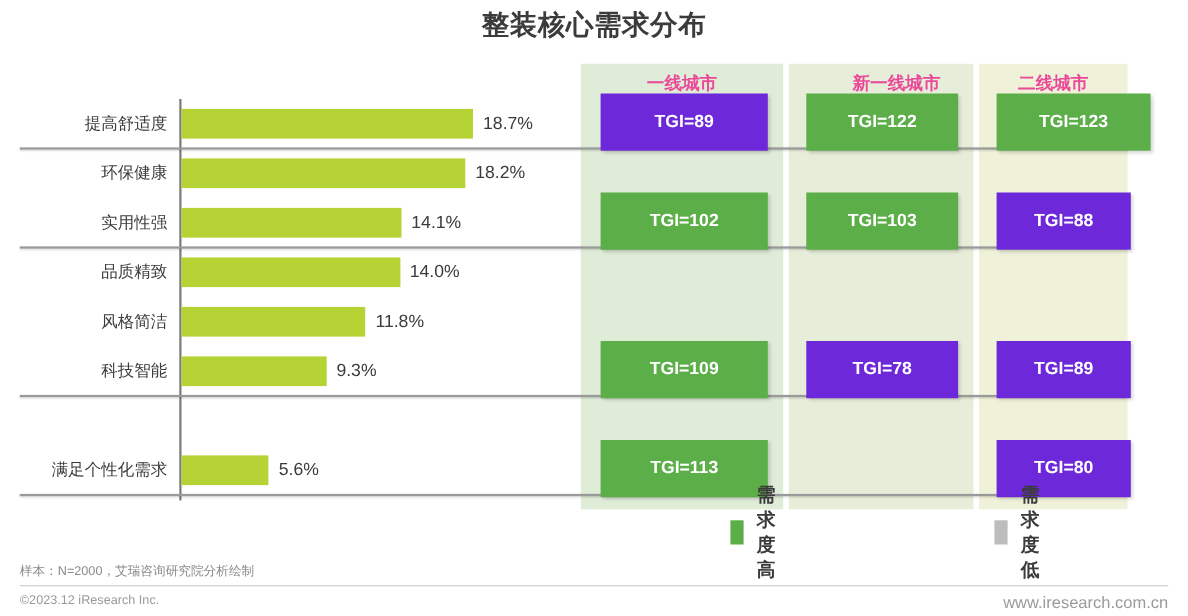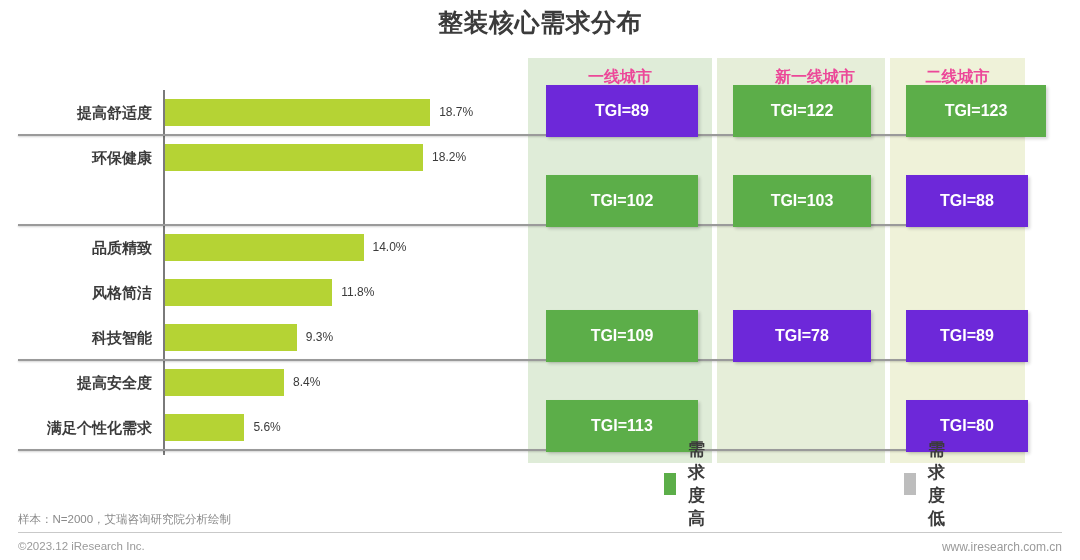--- a/index.html
+++ b/index.html
@@ -77,35 +77,34 @@
     height: 45px;
   }
   .cat-label {
     position: absolute;
     left: 0;
     width: 152px;
     text-align: right;
     font-size: 15px;
     color: #3b3b3b;
     line-height: 45px;
-    font-weight: bold;
   }
   .bar {
     position: absolute;
     left: 165px;
     top: 9px;
     height: 27px;
     background: #b5d334;
   }
   .bar-value {
     position: absolute;
     top: 0;
     height: 45px;
     line-height: 45px;
-    font-size: 12px;
+    font-size: 16px;
     color: #3b3b3b;
     white-space: nowrap;
   }
 
   
   .sep {
     position: absolute;
     left: 18px;
     width: 1007px;
     height: 2px;
@@ -175,21 +174,21 @@
     position: absolute;
     left: 18px;
     top: 540px;
     font-size: 11.5px;
     color: #9a9a9a;
   }
   #website {
     position: absolute;
     right: 18px;
     top: 540px;
-    font-size: 12px;
+    font-size: 15px;
     color: #9a9a9a;
   }
 </style>
 </head>
 <body>
 
 <div class="col-band col-band-1" style="background: rgb(223, 236, 216);"></div>
 <div class="col-band col-band-2" style="background: rgb(230, 238, 217);"></div>
 <div class="col-band col-band-3" style="background: rgb(239, 242, 217);"></div>
 
@@ -204,39 +203,39 @@
 <div class="bar-row" style="top: 0px;">
       <div class="cat-label">提高舒适度</div>
       <div class="bar" style="width: 265.166px; background: rgb(181, 211, 52);"></div>
       <div class="bar-value" style="left: 439.166px;">18.7%</div>
     </div>
     <div class="bar-row" style="top: 45px;">
       <div class="cat-label">环保健康</div>
       <div class="bar" style="width: 258.076px; background: rgb(181, 211, 52);"></div>
       <div class="bar-value" style="left: 432.076px;">18.2%</div>
     </div>
+    <div class="bar-row" style="top: 90px;">
+      <div class="cat-label">实用性强</div>
+      <div class="bar" style="width: 199.938px; background: rgb(181, 211, 52);"></div>
+      <div class="bar-value" style="left: 373.938px;">14.1%</div>
+    </div>
     <div class="bar-row" style="top: 135px;">
       <div class="cat-label">品质精致</div>
       <div class="bar" style="width: 198.52px; background: rgb(181, 211, 52);"></div>
       <div class="bar-value" style="left: 372.52px;">14.0%</div>
     </div>
     <div class="bar-row" style="top: 180px;">
       <div class="cat-label">风格简洁</div>
       <div class="bar" style="width: 167.324px; background: rgb(181, 211, 52);"></div>
       <div class="bar-value" style="left: 341.324px;">11.8%</div>
     </div>
     <div class="bar-row" style="top: 225px;">
       <div class="cat-label">科技智能</div>
       <div class="bar" style="width: 131.874px; background: rgb(181, 211, 52);"></div>
       <div class="bar-value" style="left: 305.874px;">9.3%</div>
-    </div>
-    <div class="bar-row" style="top: 270px;">
-      <div class="cat-label">提高安全度</div>
-      <div class="bar" style="width: 119.112px; background: rgb(181, 211, 52);"></div>
-      <div class="bar-value" style="left: 293.112px;">8.4%</div>
     </div>
     <div class="bar-row" style="top: 315px;">
       <div class="cat-label">满足个性化需求</div>
       <div class="bar" style="width: 79.408px; background: rgb(181, 211, 52);"></div>
       <div class="bar-value" style="left: 253.408px;">5.6%</div>
     </div>
     <div class="sep" style="top: 44px; background: rgb(154, 154, 154);"></div>
     <div class="sep" style="top: 134px; background: rgb(154, 154, 154);"></div>
     <div class="sep" style="top: 269px; background: rgb(154, 154, 154);"></div>
     <div class="sep" style="top: 359px; background: rgb(154, 154, 154);"></div>

